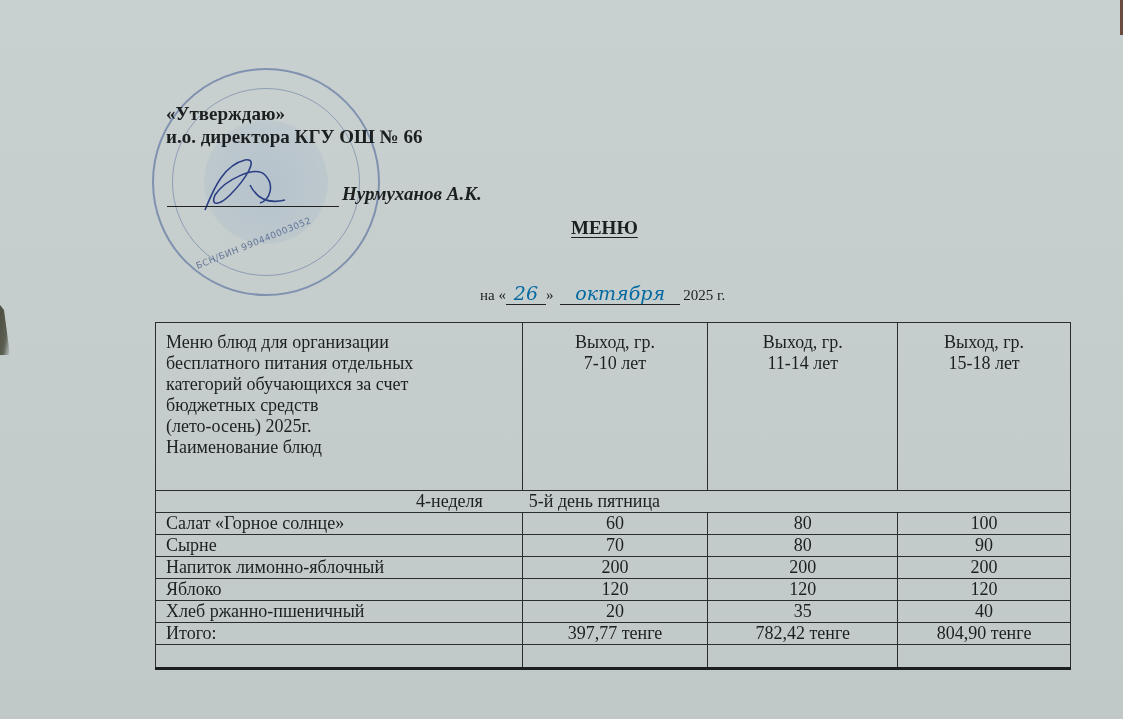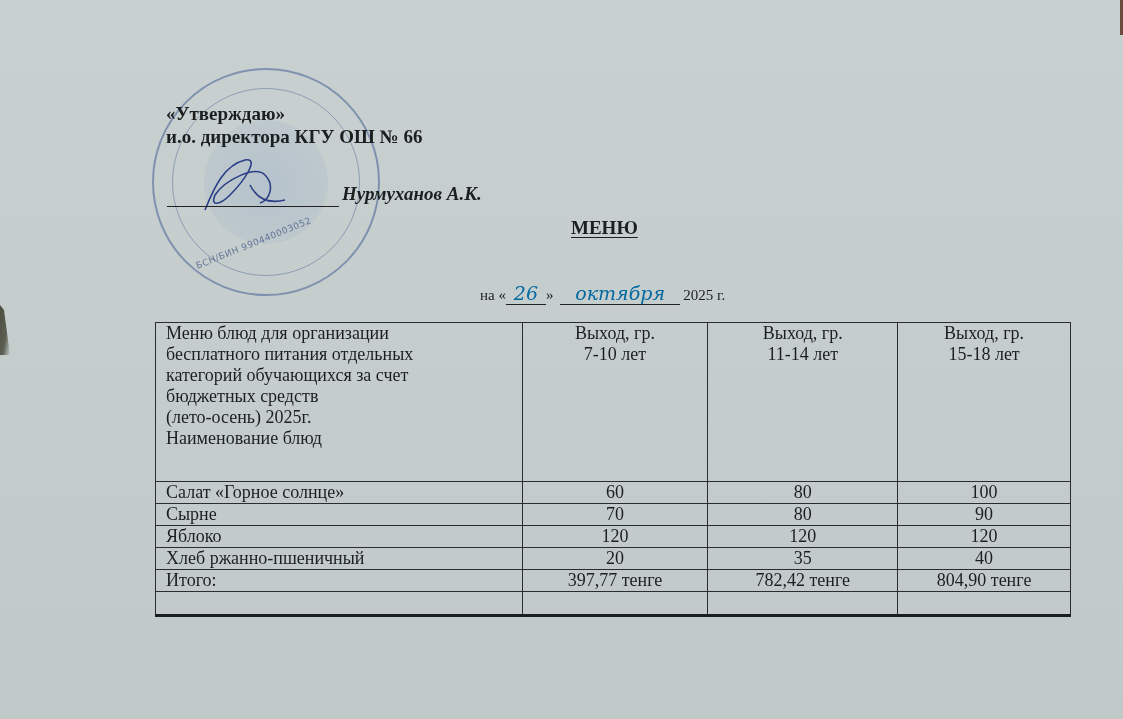--- a/index.html
+++ b/index.html
@@ -55,21 +55,21 @@
   .date-line .day { width:40px; }
   .date-line .month { width:120px; margin:0 3px; }
 
   table.menu {
     position:absolute; left:155px; top:322px; width:916px;
     border-collapse:collapse; font-size:18px;
   }
   table.menu td {
     border:1.3px solid #2a2d2e; padding:0 10px; vertical-align:top; line-height:21px;
   }
-  table.menu tr.head td { height:158px; }
+  table.menu tr.head td { height:158px; padding-top:9px; }
   table.menu td.c1 { width:346px; }
   table.menu td.c2 { width:165px; text-align:center; }
   table.menu td.c3 { width:169px; text-align:center; }
   table.menu td.c4 { width:152px; text-align:center; }
   table.menu tr.week td { height:21px; text-align:left; padding-left:260px; }
   table.menu tr.week span.day { margin-left:46px; }
   table.menu tr.row td { height:20px; }
   table.menu tr.last td { height:22px; border-bottom:3px solid #1c1f20; }
 </style>
 </head>
@@ -117,31 +117,40 @@
     </td>
     <td class="c3">
       <div>Выход, гр.</div>
       <div>11-14 лет</div>
     </td>
     <td class="c4">
       <div>Выход, гр.</div>
       <div>15-18 лет</div>
     </td>
   </tr>
+  <tr class="week">
+    <td colspan="4"><span>4-неделя</span><span class="day">5-й день пятница</span></td>
+  </tr>
   <tr class="row">
     <td class="c1">Салат «Горное солнце»</td>
     <td class="c2">60</td>
     <td class="c3">80</td>
     <td class="c4">100</td>
   </tr>
   <tr class="row">
     <td class="c1">Сырне</td>
     <td class="c2">70</td>
     <td class="c3">80</td>
     <td class="c4">90</td>
+  </tr>
+  <tr class="row">
+    <td class="c1">Напиток лимонно-яблочный</td>
+    <td class="c2">200</td>
+    <td class="c3">200</td>
+    <td class="c4">200</td>
   </tr>
   <tr class="row">
     <td class="c1">Яблоко</td>
     <td class="c2">120</td>
     <td class="c3">120</td>
     <td class="c4">120</td>
   </tr>
   <tr class="row">
     <td class="c1">Хлеб ржанно-пшеничный</td>
     <td class="c2">20</td>

